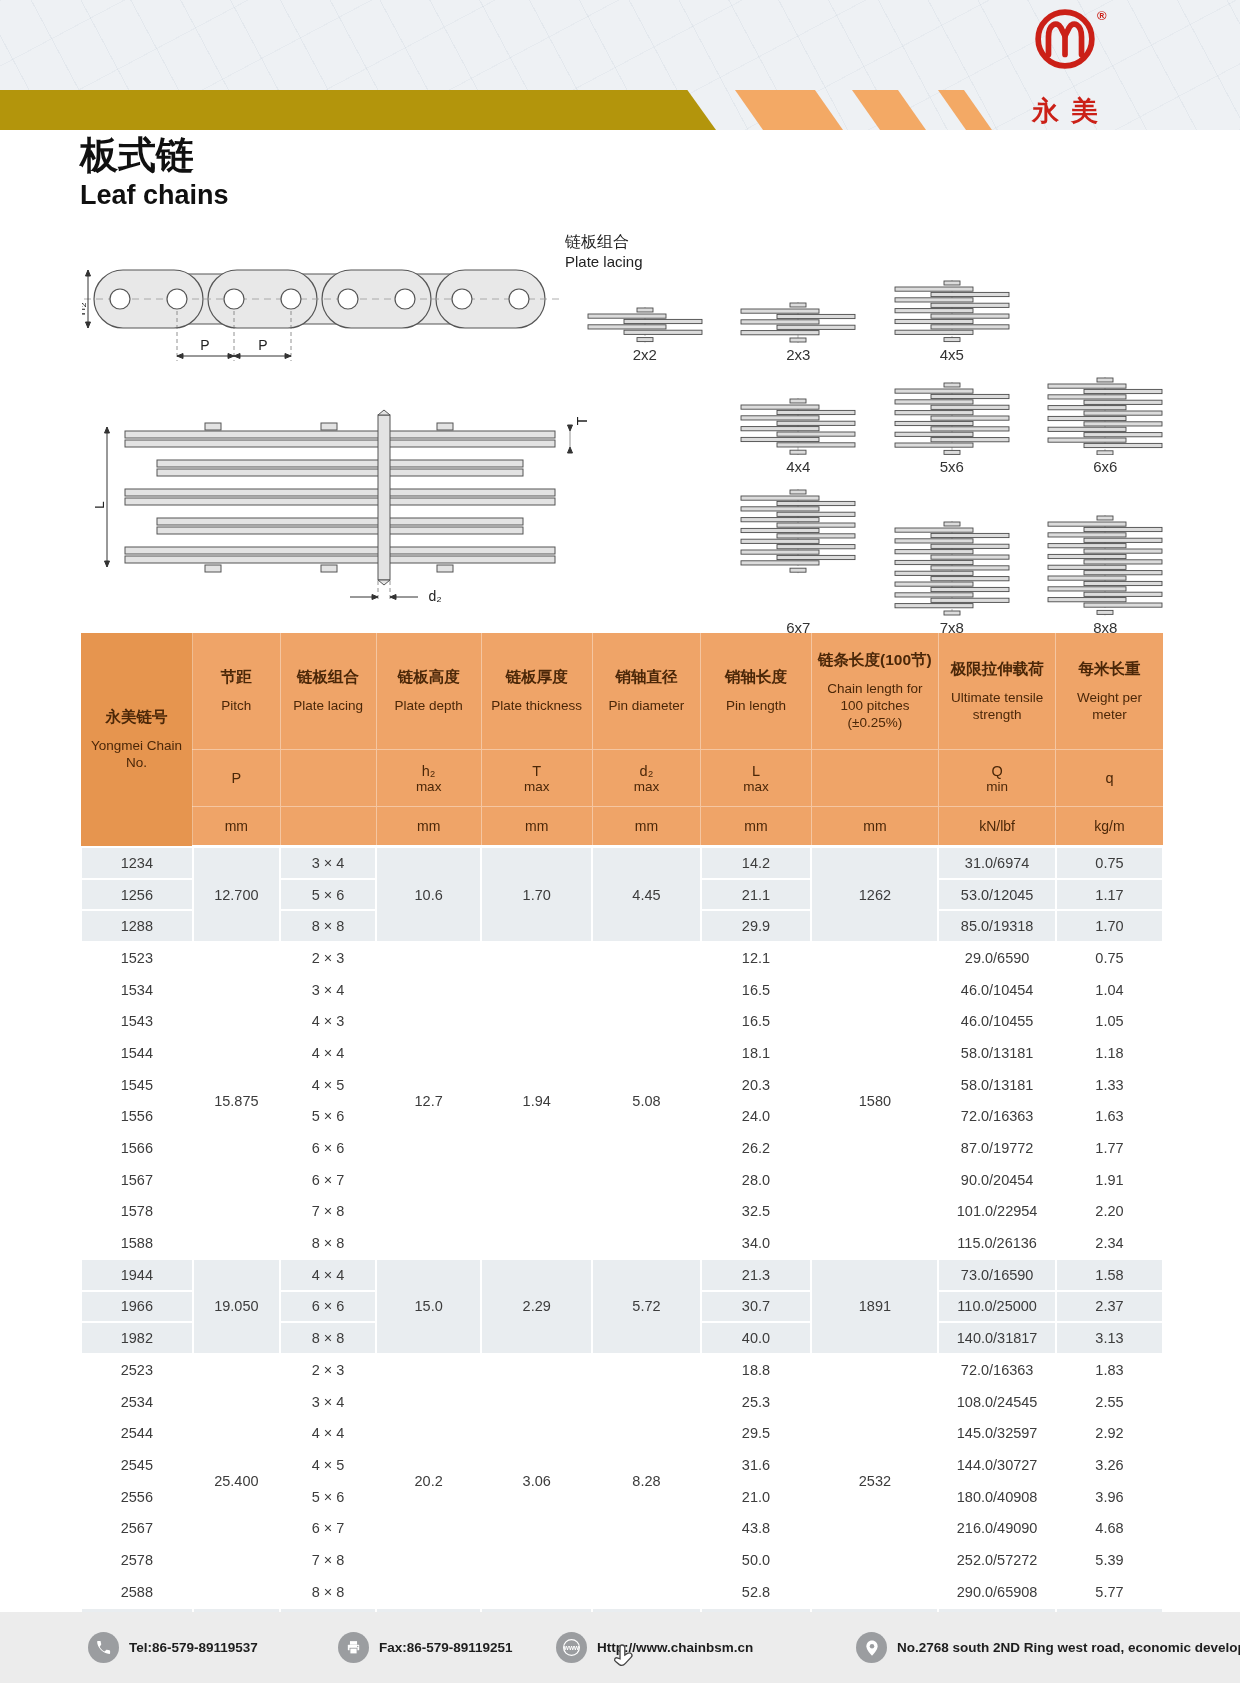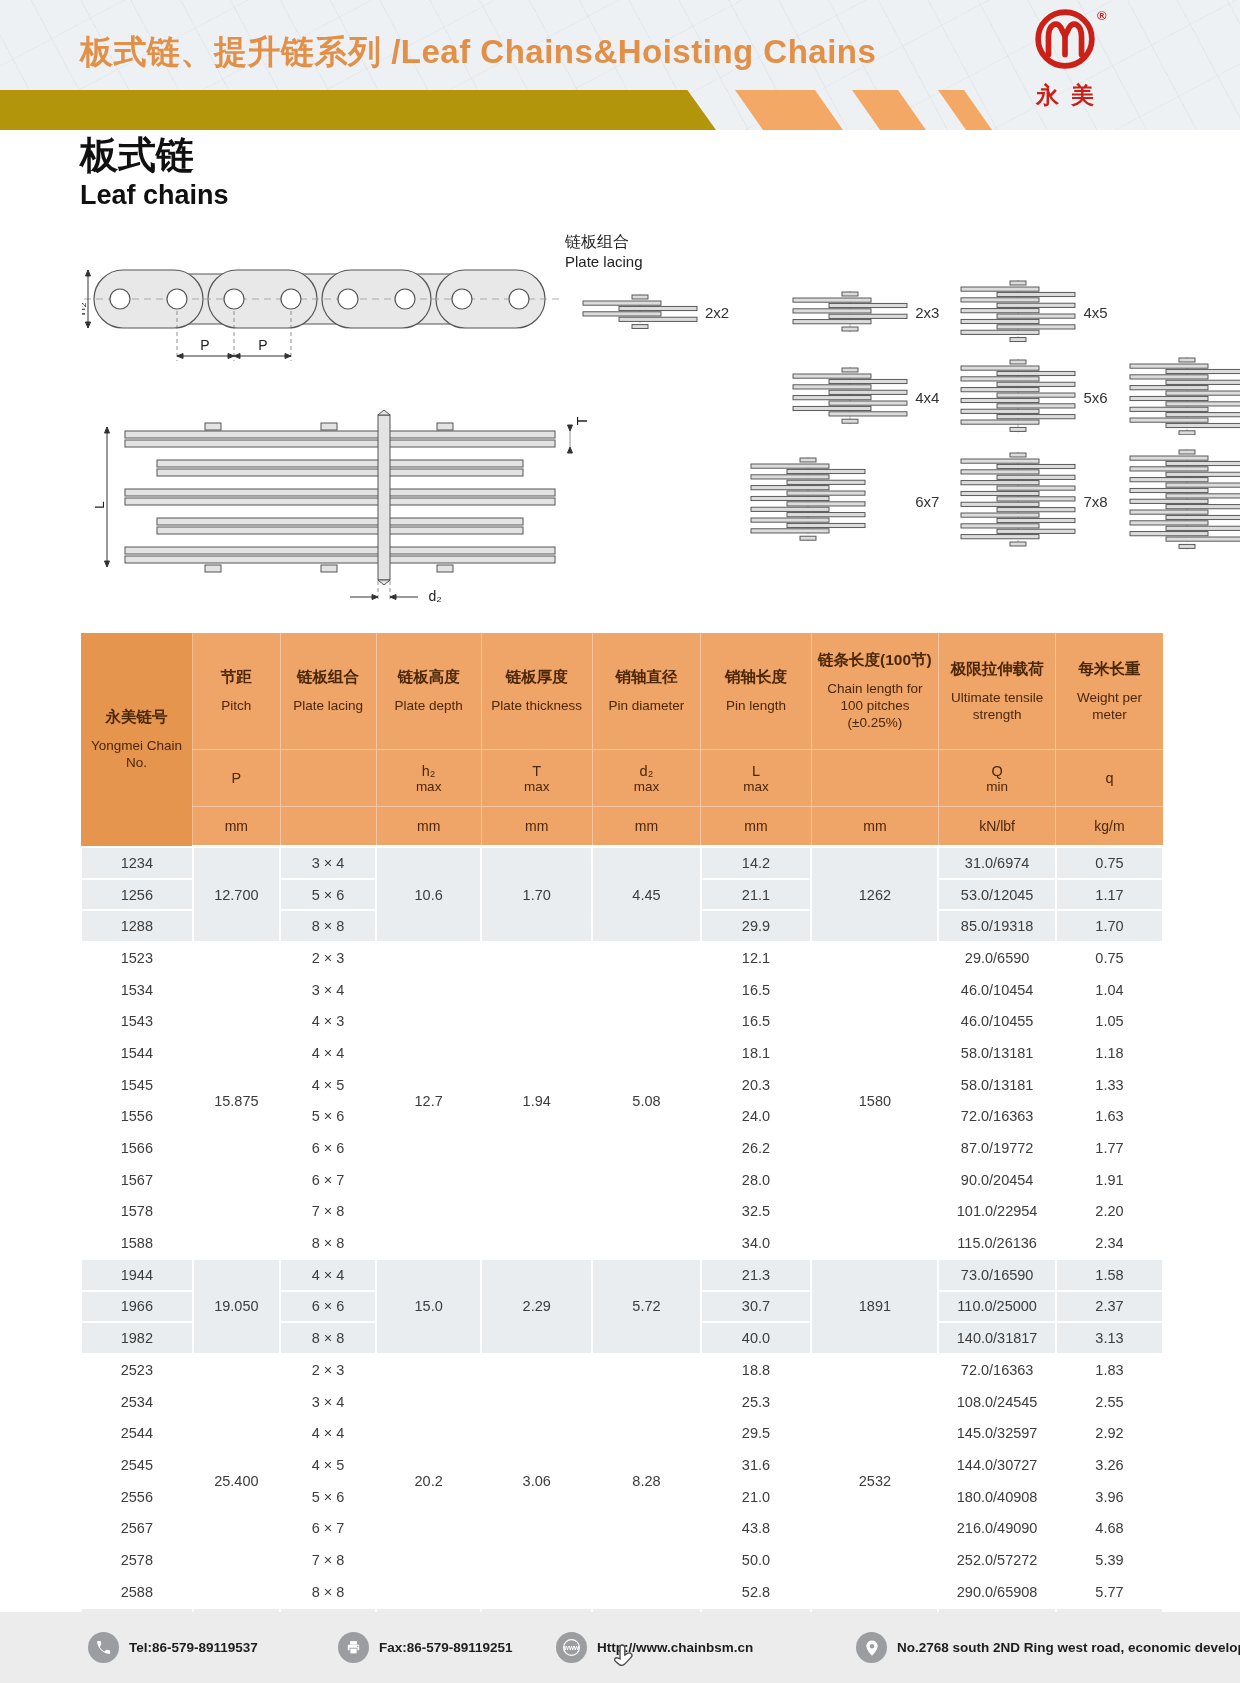--- a/index.html
+++ b/index.html
@@ -20,33 +20,33 @@
     color:var(--c-title-orange);letter-spacing:.5px;white-space:nowrap;}
   .gold-bar{position:absolute;left:0;top:90px;width:716px;height:40px;background:var(--c-gold);
     clip-path:polygon(0 0,96% 0,100% 100%,0 100%);}
   .stripe{position:absolute;top:90px;height:40px;background:var(--c-stripe);
     transform:skewX(35deg);transform-origin:0 0;}
   .stripe.s1{left:735px;width:80px;}
   .stripe.s2{left:852px;width:46px;}
   .stripe.s3{left:938px;width:26px;}
   .logo{position:absolute;left:1005px;top:8px;width:120px;text-align:center;}
   .logo .reg{position:absolute;left:92px;top:0;font-size:13px;color:var(--c-logo-red);font-weight:bold;}
-  .logo-text{margin-top:6px;font-size:23px;font-weight:bold;color:var(--c-logo-red);letter-spacing:12px;padding-left:12px;}
+  .logo-text{margin-top:19px;font-size:27px;font-weight:bold;color:var(--c-logo-red);letter-spacing:12px;padding-left:12px;}
   
   .sec-cn{position:absolute;left:80px;top:130px;font-size:38px;font-weight:bold;color:#101010;}
   .sec-en{position:absolute;left:80px;top:180px;font-size:27px;font-weight:bold;color:#101010;}
   
   .diag{position:absolute;}
   svg text{font-family:"Liberation Sans",sans-serif;}
   .lacing-head{position:absolute;left:565px;top:232px;color:#222;}
   .lacing-head .cn{font-size:16px;}
   .lacing-head .en{font-size:15px;}
   .lacing-grid{position:absolute;left:575px;top:280px;width:600px;display:grid;
     grid-template-columns:repeat(4,1fr);column-gap:14px;row-gap:14px;}
-  .lace{display:flex;flex-direction:row;align-items:center;justify-content:flex-end;}
+  .lace{display:flex;flex-direction:column;align-items:center;justify-content:flex-end;}
   .lace .lab{font-size:15px;color:#333;margin-top:3px;}
   
   table.spec{position:absolute;left:80px;top:633px;width:1084px;border-collapse:collapse;
     font-size:14.5px;color:var(--c-body-text);}
   table.spec th{background:var(--c-th);color:var(--c-th-text);font-weight:normal;
     border-right:1px solid rgba(255,255,255,.38);vertical-align:middle;padding:4px 3px;}
   table.spec th.chain{background:var(--c-th-dark);width:106px;}
   table.spec tr.h-main th{height:108px;}
   table.spec tr.h-sym th{height:48px;border-top:1px solid rgba(255,255,255,.38);}
   table.spec tr.h-unit th{height:30px;border-top:1px solid rgba(255,255,255,.38);
@@ -64,21 +64,20 @@
     display:flex;align-items:center;justify-content:center;}
   .f-text{font-size:13.5px;font-weight:bold;color:#1d1d1d;white-space:nowrap;}
   .cursor{position:absolute;left:612px;top:1642px;}
 </style>
 </head>
 <body>
 
 <div class="page">
 
   <div class="top-band">
-    <div class="page-title">板式链、提升链系列 /Leaf Chains&amp;Hoisting Chains</div>
     <div class="gold-bar"></div>
     <div class="stripe s1"></div>
     <div class="stripe s2"></div>
     <div class="stripe s3"></div>
     <div class="logo">
       <svg width="62" height="62" viewBox="0 0 60 60">
         <circle cx="30" cy="30" r="26" fill="none" stroke="#cb2017" stroke-width="5.5"></circle>
         <path d="M14,45 L14,28 C14,16 22,12 26,19 L30,27 L34,19 C38,12 46,16 46,28 L46,45" fill="none" stroke="#cb2017" stroke-width="5.5" stroke-linecap="round"></path>
         <path d="M30,27 L30,45" fill="none" stroke="#cb2017" stroke-width="5.5" stroke-linecap="round"></path>
       </svg>

